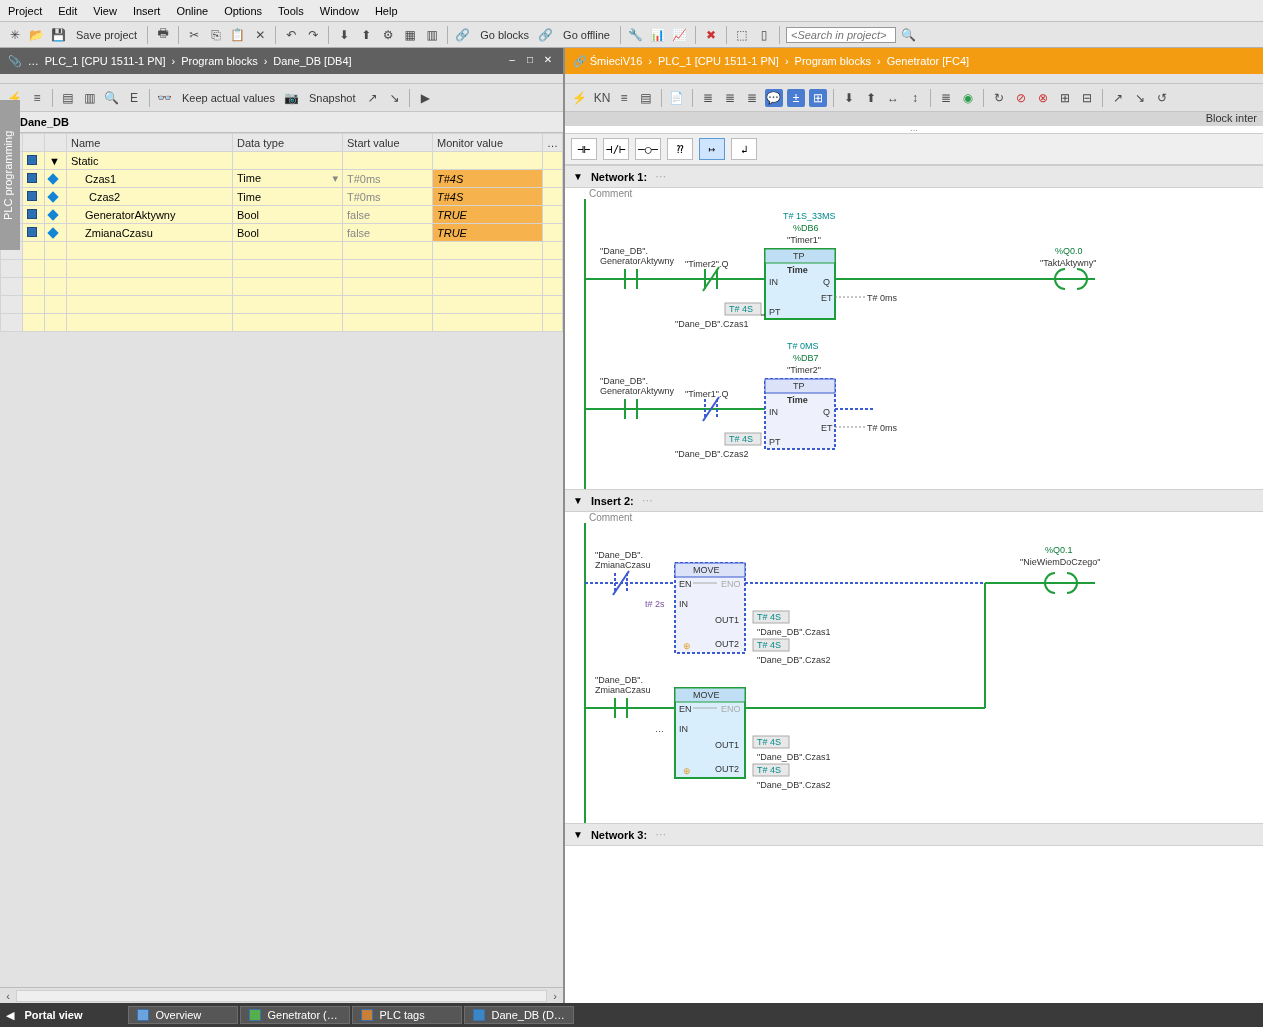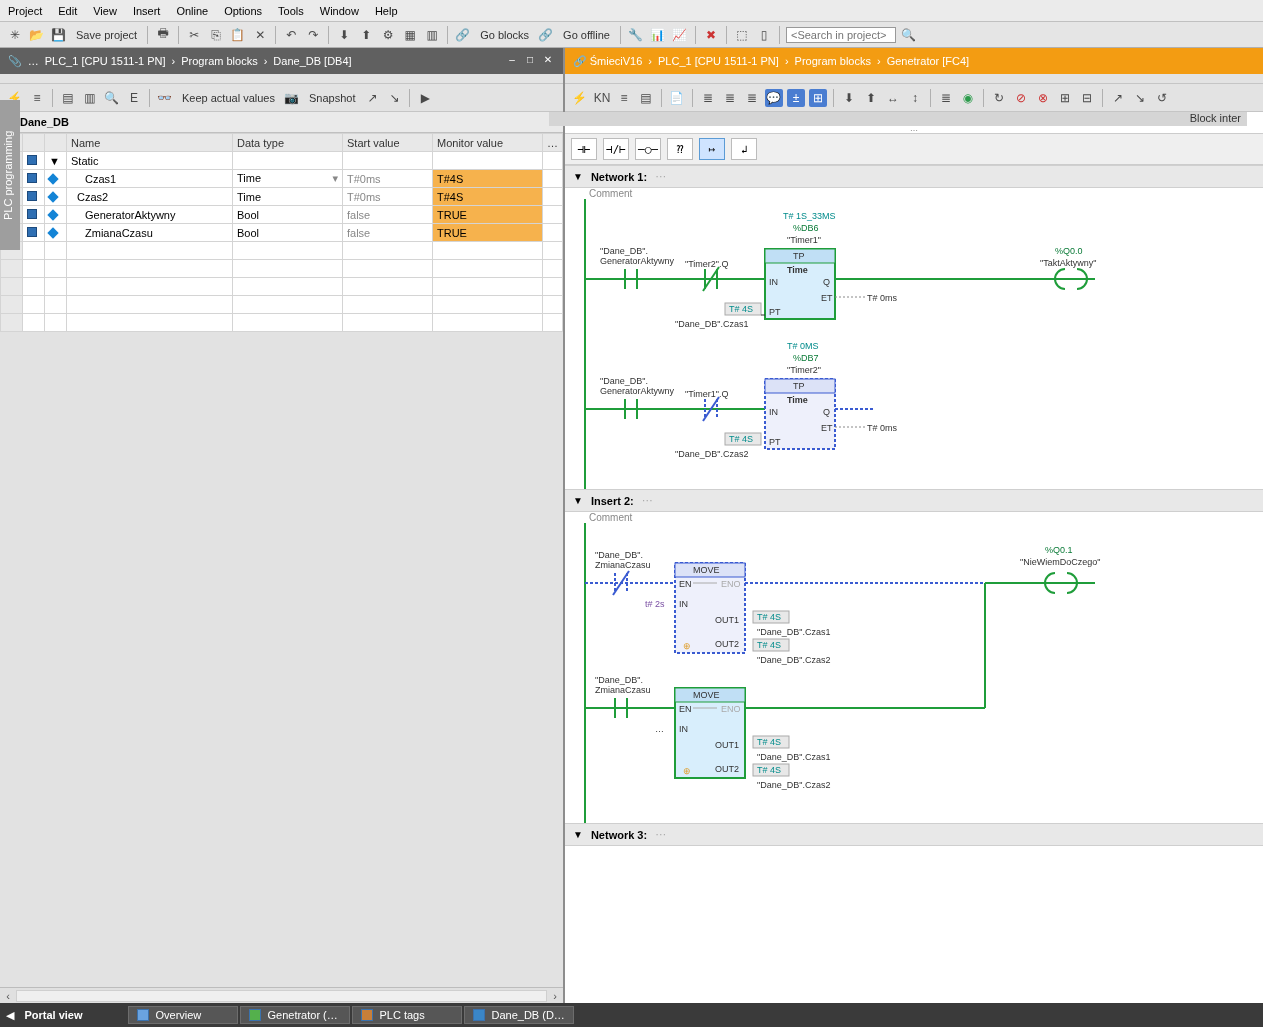--- a/index.html
+++ b/index.html
@@ -7,21 +7,21 @@
 
 
 .menubar { background: #ebebeb; height: 22px; display: flex; align-items: center; padding: 0 8px; gap: 16px; border-bottom: 1px solid #c0c0c0; }
 .menubar span { cursor: default; }
 
 
 .maintoolbar { background: #e5e5e5; height: 26px; display: flex; align-items: center; padding: 0 6px; gap: 4px; border-bottom: 1px solid #b0b0b0; }
 .tbtn { width: 18px; height: 18px; display: inline-flex; align-items: center; justify-content: center; border: 1px solid transparent; border-radius: 2px; cursor: pointer; font-size: 12px; color: #4a4a4a; }
 .sep { width: 1px; height: 18px; background: #b0b0b0; margin: 0 2px; }
 .tlabel { padding: 0 4px; color: #333; cursor: pointer; }
-.searchbox { border: 1px solid #999; background: #fff; padding: 1px 4px; width: 110px; color: #888; }
+.searchbox { border: 1px solid #999; background: #fff; padding: 1px 4px; width: 110px; color: #888; font-style: italic; }
 
 
 .crumbs { height: 26px; display: flex; align-items: center; padding: 0 8px; color: #fff; }
 .crumb-left { background: #606060; }
 .crumb-right { background: #f39c12; }
 .crumbs .sepc { margin: 0 6px; }
 .winbtns { margin-left: auto; display: flex; gap: 4px; }
 .winbtn { width: 14px; height: 14px; color: #fff; cursor: pointer; text-align: center; line-height: 12px; font-size: 10px; }
 
 
@@ -34,49 +34,49 @@
 
 
 .panetool { background: #e3e3e3; height: 28px; display: flex; align-items: center; padding: 0 6px; gap: 4px; border-bottom: 1px solid #c5c5c5; flex-wrap: nowrap; overflow: hidden;}
 .spacer10 { height: 10px; background: #e3e3e3; border-bottom: 1px solid #c5c5c5;}
 
 
 .dbtitle { background: #eaeaea; padding: 4px 20px; font-weight: bold; border-bottom: 1px solid #c0c0c0; }
 
 
 .grid { flex: 1; overflow: auto; background: #e2e2e2; }
-table.dbtable { border-collapse: collapse; width: 100%; background: #ffffff; }
+table.dbtable { border-collapse: collapse; width: 100%; background: #fef9c3; }
 .dbtable th, .dbtable td { border: 1px solid #d4d4d4; padding: 2px 4px; text-align: left; height: 18px; font-weight: normal; }
 .dbtable th { background: #e8e8e8; color: #333; }
 .rownum { width: 22px; text-align: center; background: #e8e8e8; color: #555; }
 .iconcell { width: 22px; text-align: center; }
 .sq-blue { display:inline-block; width:10px; height:10px; background:#2f6fb3; border:1px solid #1c4a7d;}
 .diam { display:inline-block; width:8px; height:8px; background:#1384d6; transform: rotate(45deg);}
-.mon-hl { background: #f6b24d; }
+.mon-hl { background: #f6b24d; font-style: italic; }
 .sv-grey { color: #888;}
 
 
 .smalltools { background:#efefef; border-bottom:1px solid #ccc; padding:4px 6px; display:flex; gap:6px; align-items:center;}
 .ladtool { width:26px; height:22px; border:1px solid #bcbcbc; background:#fff; display:inline-flex; align-items:center; justify-content:center; font-family: monospace; cursor:pointer;}
 .ladtool.sel { background:#cfe4ff; border-color:#5b9bd5;}
 .nocond { padding:6px 8px; color:#333; border-bottom:1px solid #ccc;}
 
 .nethdr { background:#e8e8e8; border-top:1px solid #cfcfcf; border-bottom:1px solid #cfcfcf; padding:4px 8px; display:flex; align-items:center; gap:8px;}
 .nethdr .tri { font-size:10px; cursor:pointer;}
 .nethdr b { font-weight:bold;}
 .comment { color:#888; padding:0 24px; font-size:10px;}
 
 .ladder { position:relative; height: auto; }
 #lad1 { height: 290px;}
 #lad2 { height: 300px;}
 
 
 svg { display:block;}
 
-.strip { position:absolute; right:16px; top:0; height:14px; background:#d5d5d5; color:#333; padding:0 6px; font-size:10px;}
+.strip { position:absolute; right:0; top:0; height:14px; background:#d5d5d5; color:#333; padding:0 6px; font-size:10px;}
 
 
 .bottombar { position: fixed; bottom: 0; left:0; width:100%; height:24px; background:#3a3a3a; display:flex; align-items:center; color:#fff; padding:0 6px; gap:2px;}
 .bottombar .btab { background:#565656; border:1px solid #6d6d6d; padding:2px 8px; display:flex; align-items:center; gap:6px; min-width:110px; cursor:pointer;}
 .bottombar .btab.portal { background: transparent; border:none; font-weight:bold;}
 .tabicon { width:12px; height:12px; display:inline-block; background:#6aa3e0; border:1px solid #3a71ad;}
 
 .hscroll { height:16px; background:#e0e0e0; border-top:1px solid #bcbcbc; display:flex; align-items:center;}
 .hscroll .arrow { width:16px; text-align:center; color:#555; cursor:pointer;}
 .hscroll .track { flex:1; height:12px; background:#efefef; border:1px solid #cfcfcf; position:relative;}
@@ -211,21 +211,21 @@
           <td style="padding-left:18px">Czas1</td>
           <td><span>Time</span> <span style="float:right;color:#888">▾</span></td>
           <td class="sv-grey">T#0ms</td>
           <td class="mon-hl">T#4S</td>
               <td></td>
         </tr>
         <tr>
           <td class="rownum">3</td>
           <td class="iconcell"><span class="sq-blue"></span></td>
           <td class="iconcell"><span class="diam"></span></td>
-          <td style="padding-left:10px">Czas2</td>
+          <td style="padding-left:22px">Czas2</td>
           <td>Time</td>
           <td class="sv-grey">T#0ms</td>
           <td class="mon-hl">T#4S</td>
               <td></td>
         </tr>
         <tr>
           <td class="rownum">4</td>
           <td class="iconcell"><span class="sq-blue"></span></td>
           <td class="iconcell"><span class="diam"></span></td>
           <td style="padding-left:18px">GeneratorAktywny</td>

